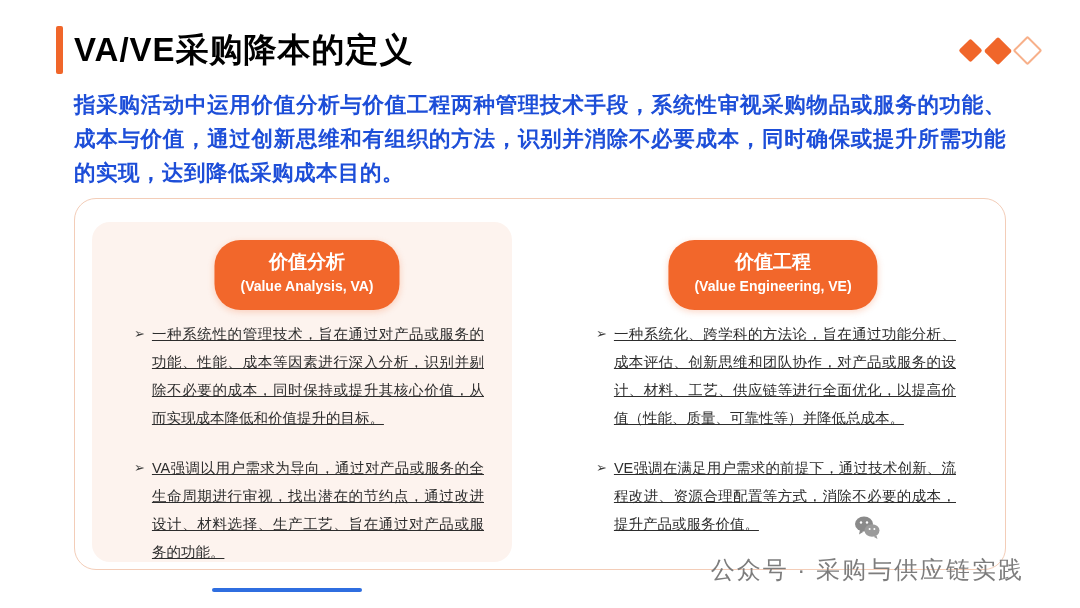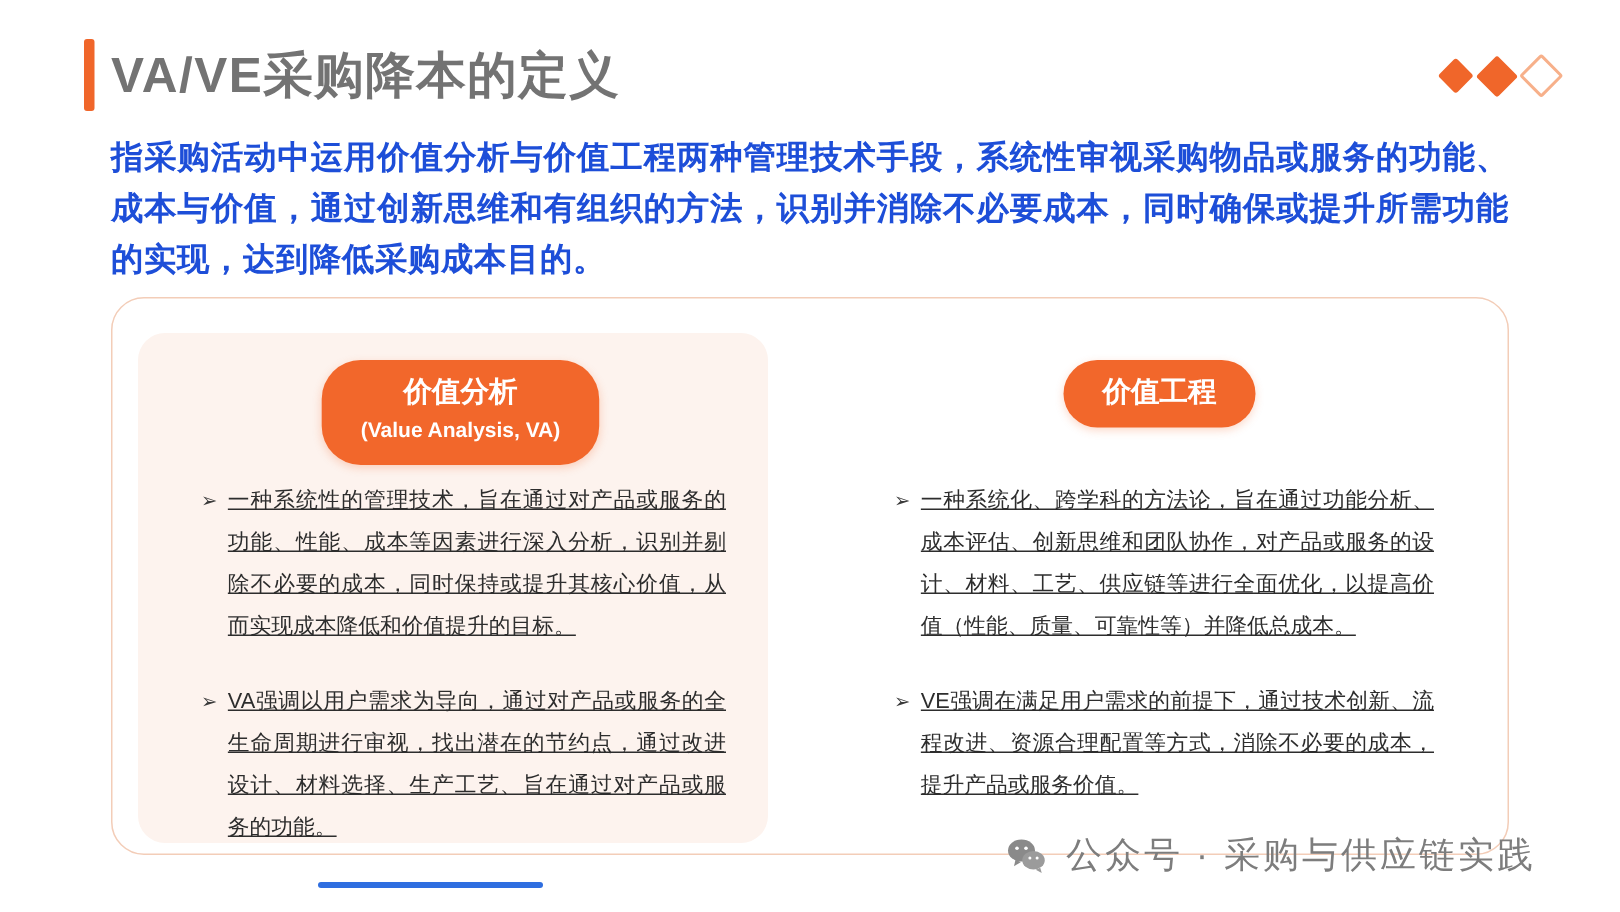--- a/index.html
+++ b/index.html
@@ -29,21 +29,21 @@
     height: 48px;
     background: #f0662a;
     border-radius: 2px;
   }
   .slide-title {
     position: absolute;
     left: 74px;
     top: 26px;
     font-size: 33px;
     font-weight: bold;
-    color: #737373;
+    color: #000000;
     letter-spacing: 1px;
     line-height: 48px;
     white-space: nowrap;
   }
   
   .diamonds {
     position: absolute;
     right: 42px;
     top: 40px;
     display: flex;
@@ -173,20 +173,21 @@
   .footer {
     position: absolute;
     right: 56px;
     bottom: 22px;
     display: flex;
     align-items: center;
     gap: 12px;
     color: #7d7d7d;
     font-size: 24px;
     letter-spacing: 2px;
+    flex-direction: column;
   }
   .wechat-icon {
     width: 30px;
     height: 30px;
     position: relative;
     display: inline-block;
   }
   .wechat-icon svg { display: block; }
 </style>
 </head>
@@ -223,20 +224,21 @@
         <div class="bullet">
           <span class="marker">➢</span>
           <span class="text">VA强调以用户需求为导向，通过对产品或服务的全生命周期进行审视，找出潜在的节约点，通过改进设计、材料选择、生产工艺、旨在通过对产品或服务的功能。</span>
         </div>
       </div>
     </div>
 
     <div class="col right">
       <div class="pill">
         <span class="cn">价值工程</span>
+        <span class="en">(Value Engineering, VE)</span>
       </div>
       <div class="bullets">
         <div class="bullet">
           <span class="marker">➢</span>
           <span class="text">一种系统化、跨学科的方法论，旨在通过功能分析、成本评估、创新思维和团队协作，对产品或服务的设计、材料、工艺、供应链等进行全面优化，以提高价值（性能、质量、可靠性等）并降低总成本。</span>
         </div>
         <div class="bullet">
           <span class="marker">➢</span>
           <span class="text">VE强调在满足用户需求的前提下，通过技术创新、流程改进、资源合理配置等方式，消除不必要的成本，提升产品或服务价值。</span>
         </div>

